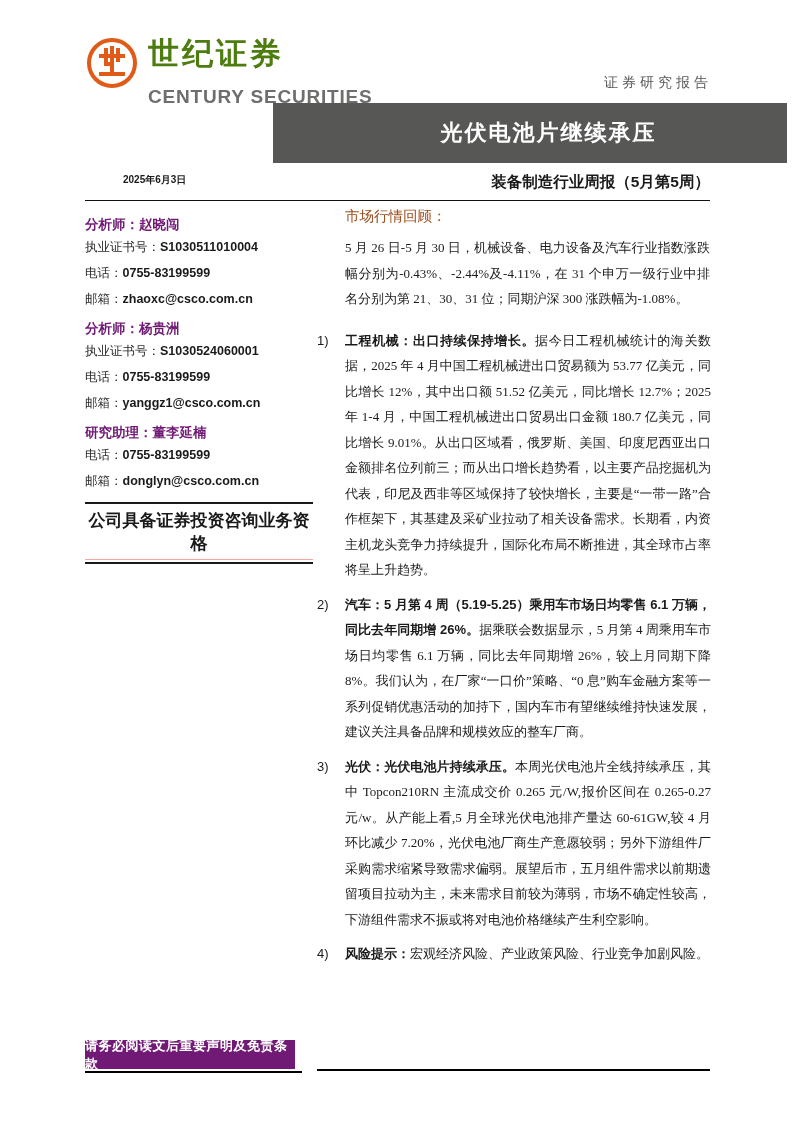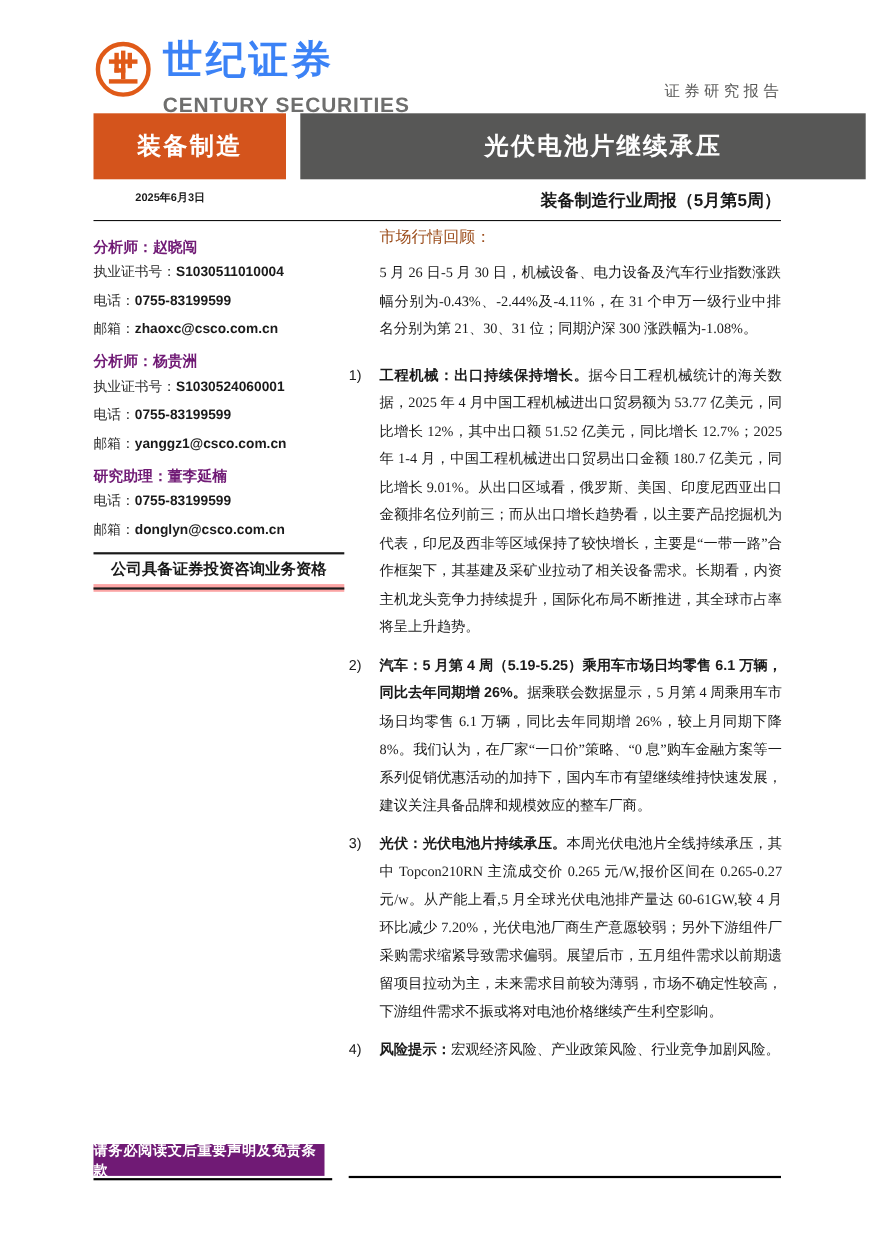--- a/index.html
+++ b/index.html
@@ -8,21 +8,21 @@
     position:relative; width:793px; height:1122px; margin:0 auto;
     background:#ffffff; overflow:hidden;
     font-family:"Liberation Serif","DejaVu Serif",serif;
     color:#1a1a1a;
   }
 
   
   .logo { position:absolute; left:85px; top:36px; display:flex; align-items:flex-start; gap:9px; }
   .logo-icon { width:54px; height:54px; display:block; }
   .logo-cn {
-    font-size:36px; font-weight:bold; color:#3b82f6; letter-spacing:3px;
+    font-size:31px; font-weight:bold; color:#4d7c0f; letter-spacing:3px;
     line-height:36px; font-family:"Liberation Serif","DejaVu Serif",serif;
   }
   .logo-en {
     font-size:19px; font-weight:bold; color:#6E6E6D; letter-spacing:0.8px;
     font-family:Liberation Sans, sans-serif; margin-top:14px;
   }
   .report-type {
     position:absolute; top:74px; right:81px;
     font-size:14px; color:#585857; letter-spacing:4px;
   }
@@ -44,22 +44,22 @@
   
   .sidebar { position:absolute; left:85px; top:208px; width:228px; }
   .role-row { height:26px; display:flex; align-items:flex-end;
     color:#701a75; font-weight:bold; font-size:13.5px;
     font-family:"Liberation Sans","DejaVu Sans",sans-serif; }
   .field-row { height:26px; display:flex; align-items:center; font-size:12.5px; }
   .field-label { color:#2a2a2a;text-align:center; }
   .field-value { font-family:"Liberation Sans","DejaVu Sans",sans-serif; font-weight:600; color:#1a1a1a; }
   .qual {
     margin-top:8px; position:relative; text-align:center;
-    font-size:14px; font-weight:bold; padding:5px 0 4px 0;
-    border-top:2px solid #1a1a1a; border-bottom:7px solid #fca5a5;
+    font-size:17px; font-weight:bold; padding:5px 0 4px 0;
+    border-top:2px solid #1a1a1a; border-bottom:1px solid #fca5a5;
   }
   .qual::after { content:""; position:absolute; left:0; right:0; bottom:-5px; border-top:2px solid #1a1a1a; }
 
   
   .main { position:absolute; left:317px; top:206px; width:394px; }
   .section-heading {
     color:#9C4E1D; font-weight:normal; font-size:14.5px;
     font-family:"Liberation Sans","DejaVu Sans",sans-serif;
     margin:0 0 9px 28px; line-height:20px;
   }
@@ -101,21 +101,20 @@
         <rect x="14" y="36" width="26" height="4"></rect>
       </g>
     </svg>
     <div class="logo-text">
       <div class="logo-cn">世纪证券</div>
       <div class="logo-en">CENTURY SECURITIES</div>
     </div>
   </div>
   <div class="report-type">证券研究报告</div>
 
-  <div class="banner banner-industry">装备制造</div>
   <div class="banner banner-headline">光伏电池片继续承压</div>
 
   <div class="pub-date">2025年6月3日</div>
   <div class="report-title">装备制造行业周报（5月第5周）</div>
   <div class="top-rule"></div>
 
   <aside class="sidebar">
 
     <div class="role-row">
       <span>分析师：</span>

